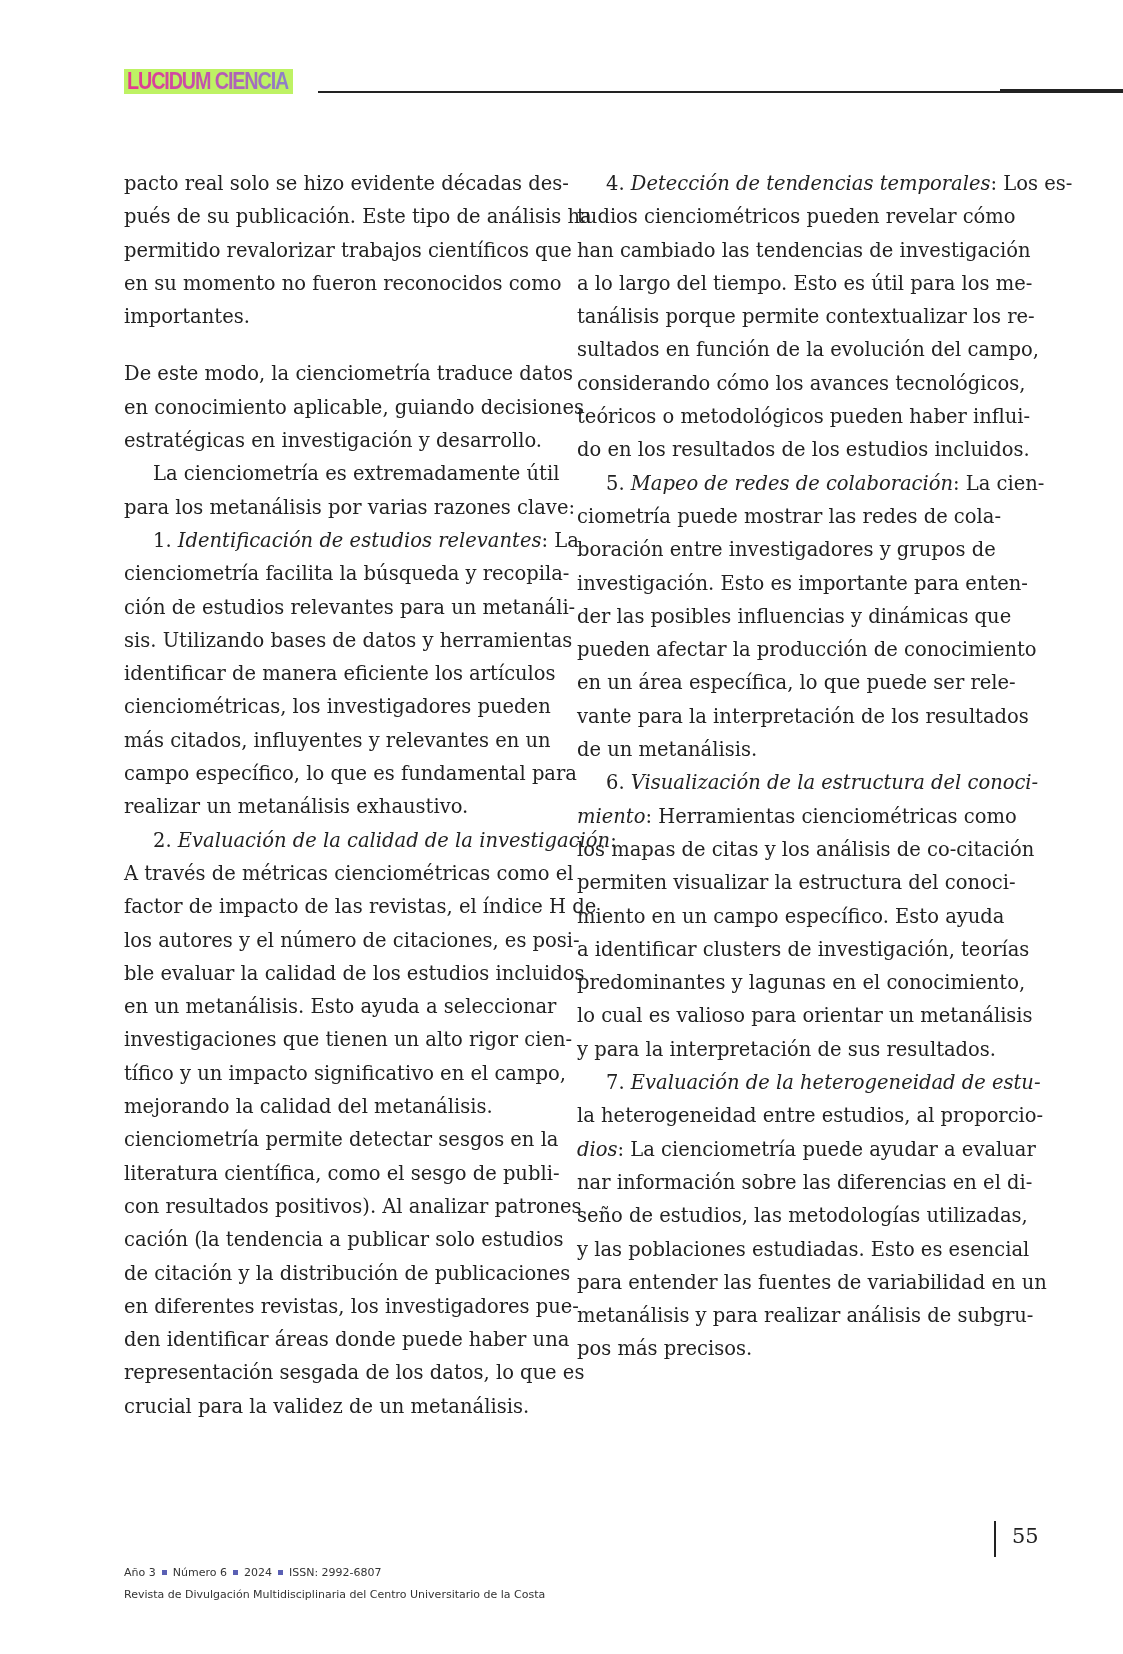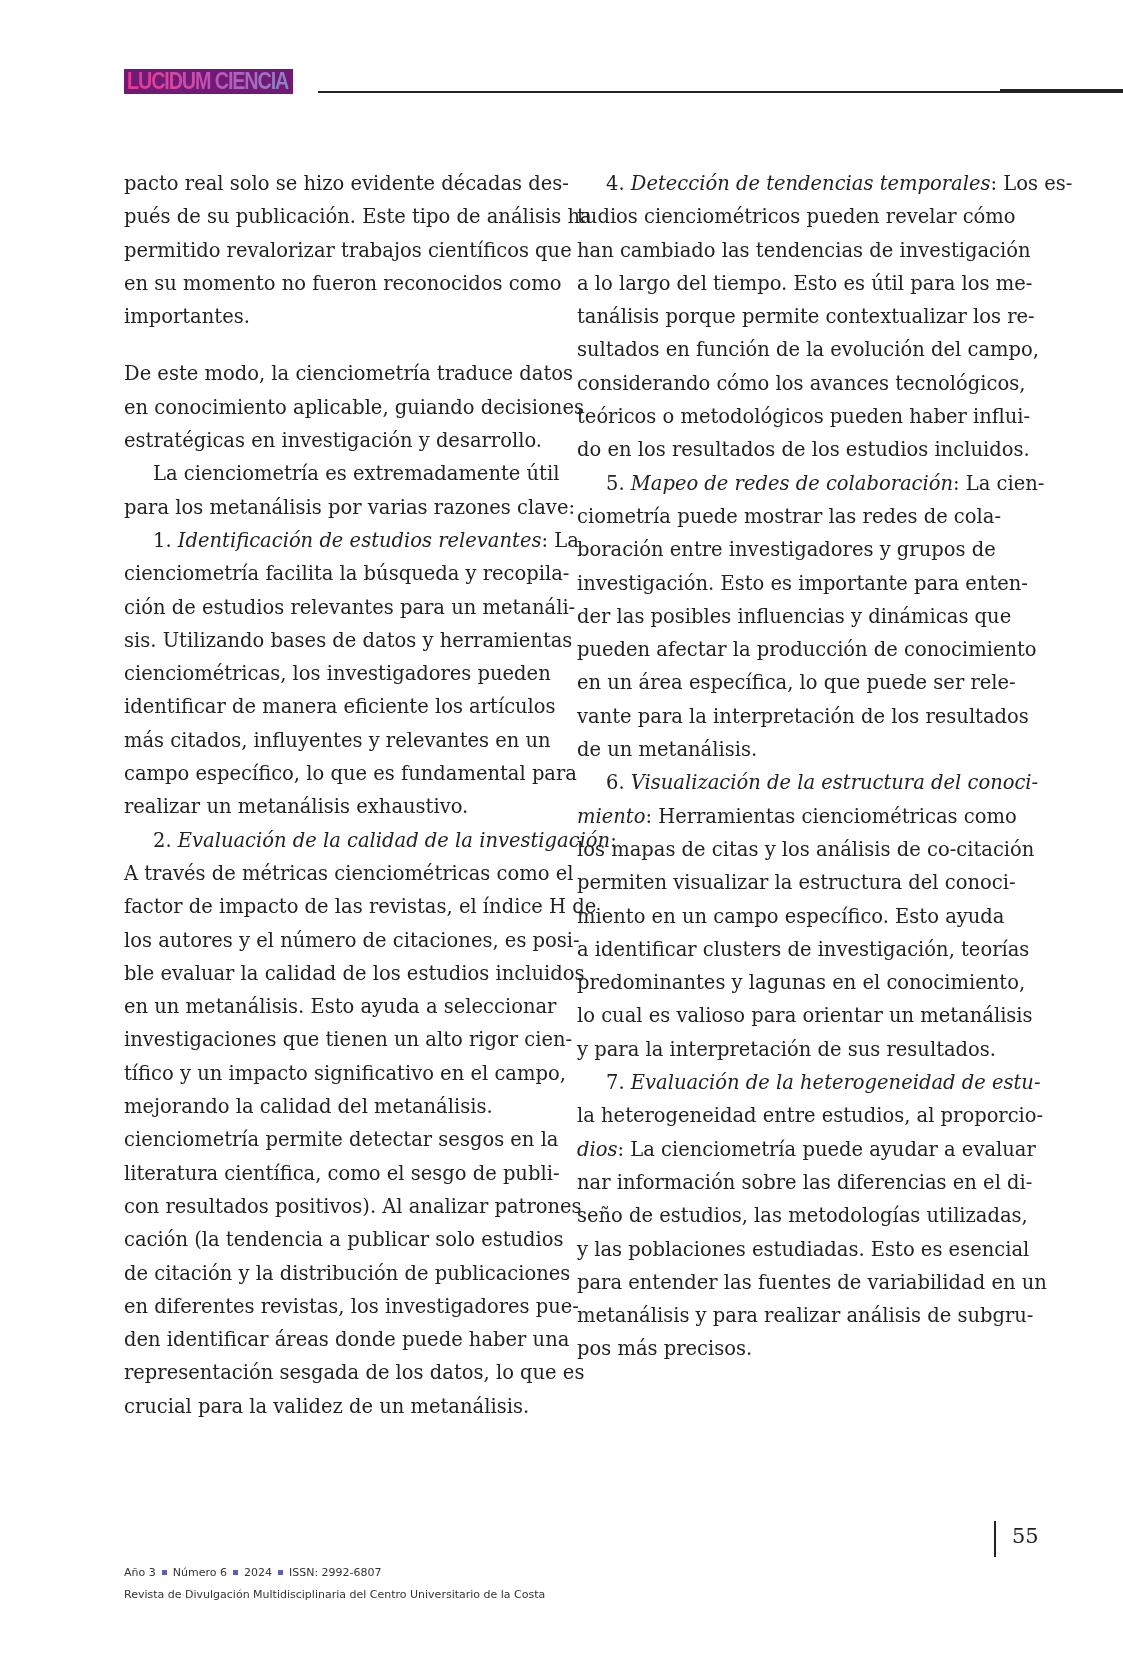--- a/index.html
+++ b/index.html
@@ -3,21 +3,21 @@
 <meta charset="utf-8">
 <style>
   html, body { margin: 0; padding: 0; }
   body {
     width: 1123px; height: 1654px; background: #ffffff; position: relative; overflow: hidden;
     font-family: "DejaVu Serif", "Liberation Serif", serif; color: #222222;
   }
   .header { position: absolute; left: 0; top: 0; width: 1123px; height: 110px; }
   .logo-box {
     position: absolute; left: 124px; top: 69px; height: 25px; padding: 0 4px 0 3px;
-    background: #701a75; display: flex; align-items: center;
+    background: #bef264; display: flex; align-items: center;
   }
   .logo-text {
     font-family: "Liberation Sans", sans-serif; font-weight: bold; font-size: 23px; letter-spacing: -1.3px;
     transform: scaleX(0.86); transform-origin: left center; display: inline-block; margin-right: -26px;
     background: linear-gradient(90deg, #e6398e 0%, #c053b0 50%, #8c82c8 100%);
     -webkit-background-clip: text; background-clip: text; color: transparent; line-height: 25px;
   }
   .header-rule { position: absolute; left: 318px; top: 91px; width: 682px; height: 2px; background: #222222; }
   .header-bar { position: absolute; left: 1000px; top: 89px; width: 123px; height: 4px; background: #222222; }
 
@@ -62,22 +62,22 @@
     </div>
     <div class="para">
       <span class="line indent"><span>La cienciometría es extremadamente útil</span></span>
       <span class="line last"><span>para los metanálisis por varias razones clave:</span></span>
     </div>
     <div class="para">
       <span class="line indent"><span>1. </span><span class="it">Identificación de estudios relevantes</span><span>: La</span></span>
       <span class="line"><span>cienciometría facilita la búsqueda y recopila-</span></span>
       <span class="line"><span>ción de estudios relevantes para un metanáli-</span></span>
       <span class="line"><span>sis. Utilizando bases de datos y herramientas</span></span>
+      <span class="line"><span>identificar de manera eficiente los artículos</span></span>
       <span class="line"><span>cienciométricas, los investigadores pueden</span></span>
-      <span class="line"><span>identificar de manera eficiente los artículos</span></span>
       <span class="line"><span>más citados, influyentes y relevantes en un</span></span>
       <span class="line"><span>campo específico, lo que es fundamental para</span></span>
       <span class="line last"><span>realizar un metanálisis exhaustivo.</span></span>
     </div>
     <div class="para">
       <span class="line indent"><span>2. </span><span class="it">Evaluación de la calidad de la investigación</span><span>:</span></span>
       <span class="line"><span>A través de métricas cienciométricas como el</span></span>
       <span class="line"><span>factor de impacto de las revistas, el índice H de</span></span>
       <span class="line"><span>los autores y el número de citaciones, es posi-</span></span>
       <span class="line"><span>ble evaluar la calidad de los estudios incluidos</span></span>

